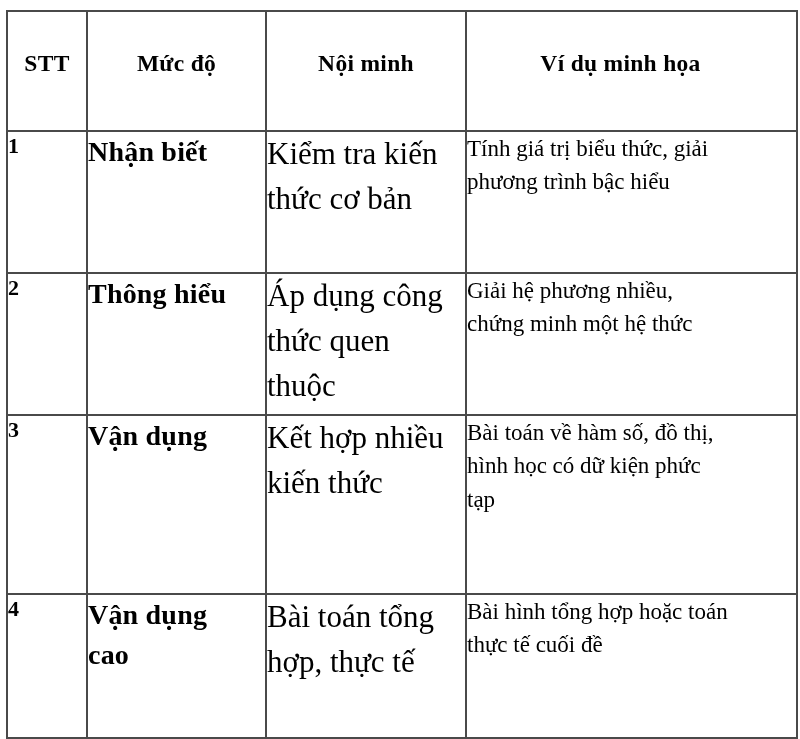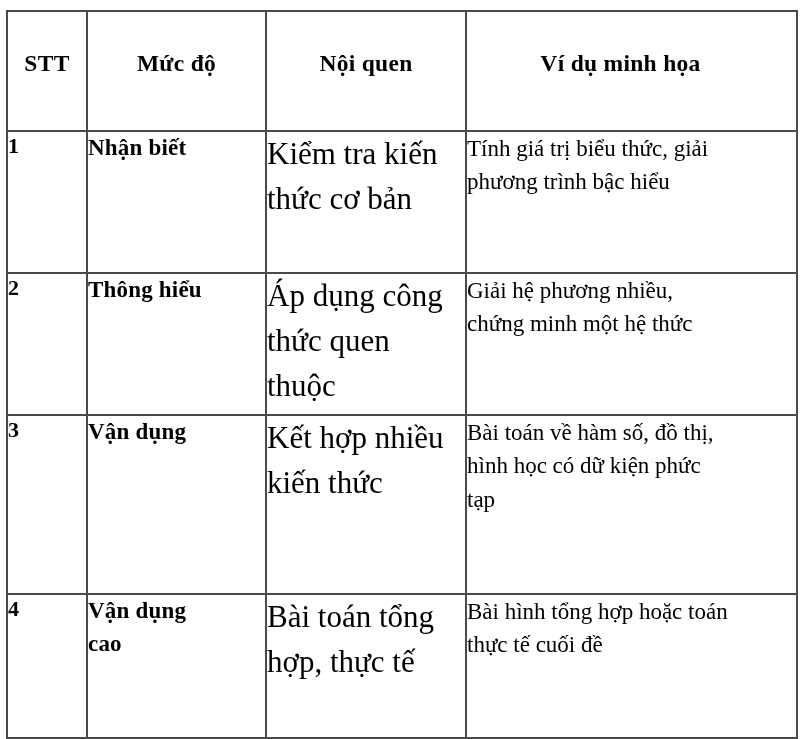--- a/index.html
+++ b/index.html
@@ -70,21 +70,21 @@
 
   .cell-stt {
     font-weight: bold;
     font-size: 22px;
     text-align: left;
     padding: 32px 0 0 12px;
     line-height: 1.3;
   }
   .cell-muc {
     font-weight: bold;
-    font-size: 23px;
+    font-size: 28px;
     text-align: left;
     padding: 30px 6px 0 11px;
     line-height: 1.42;
     letter-spacing: 0.2px;
   }
   .cell-noi {
     font-weight: normal;
     font-size: 31px;
     text-align: left;
     padding: 30px 6px 0 12px;
@@ -113,21 +113,21 @@
       <col class="c-stt">
       <col class="c-muc">
       <col class="c-noi">
       <col class="c-vidu">
     </colgroup>
 
     <thead>
       <tr>
         <th class="h-stt">STT</th>
         <th class="h-muc">Mức độ</th>
-        <th class="h-noi">Nội quen</th>
+        <th class="h-noi">Nội minh</th>
         <th class="h-vidu">Ví dụ minh họa</th>
       </tr>
     </thead>
 
     <tbody>
 
       <tr class="r1">
         <td class="cell-stt">
             <span class="cell-text">1</span>
           </td>

